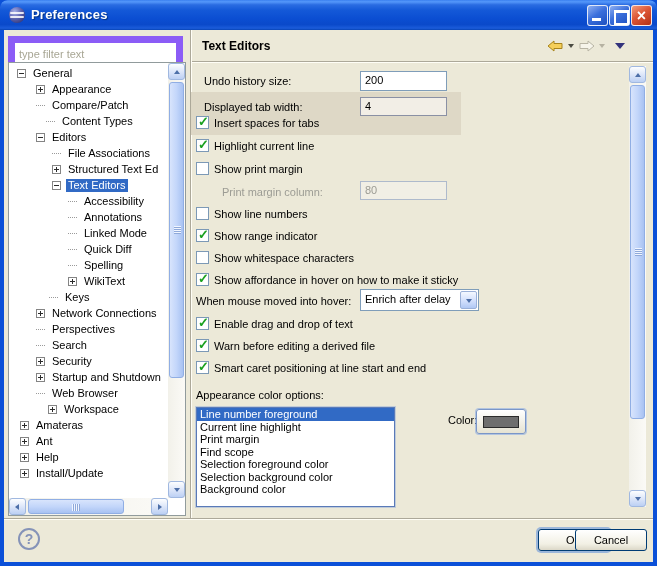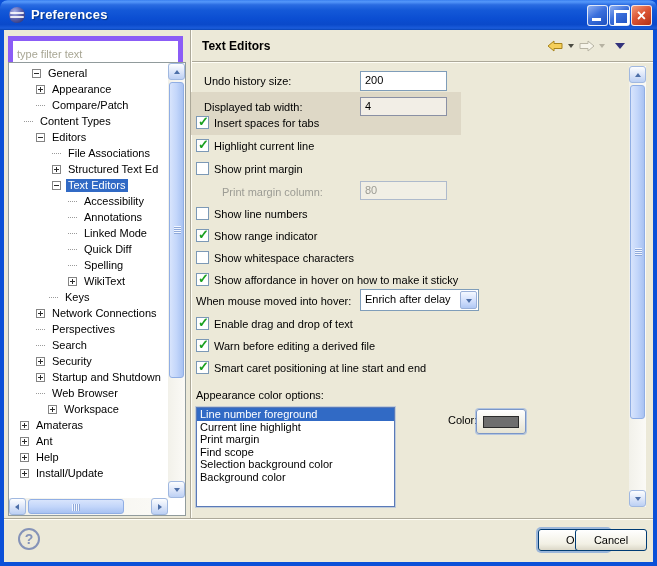--- a/index.html
+++ b/index.html
@@ -32,21 +32,21 @@
     border:2px solid #fff; border-top-width:3px; }
   .winbtn.close::after { content:"×"; position:absolute; left:0; top:-1px; width:100%; text-align:center;
     color:#fff; font-size:16px; font-weight:bold; line-height:21px; }
   
   .main { position:absolute; left:4px; top:30px; width:649px; height:532px; background:#ece9d8; }
   .vsep  { position:absolute; left:186px; top:0; width:1px; height:488px; background:#aca899; }
   .vsep2 { position:absolute; left:187px; top:0; width:1px; height:488px; background:#fffef6; }
   .hdr-line { position:absolute; left:188px; top:31px; width:461px; height:1px; background:#aca899; box-shadow:0 1px 0 #fffef6; }
   .foot-line { position:absolute; left:0; top:488px; width:649px; height:1px; background:#aca899; box-shadow:0 1px 0 #fffef6; }
   
-  .filter { position:absolute; left:4px; top:6px; width:175px; height:36px; border:5px solid #8b5cf6;
+  .filter { position:absolute; left:4px; top:6px; width:175px; height:36px; border:7px solid #8b5cf6;
     background:#fff; font:11px "Liberation Sans",sans-serif; padding:2px 4px; color:#000; outline:none; }
   .filter::placeholder { color:#a8a694; }
   
   .tree-panel { position:absolute; left:4px; top:32px; width:178px; height:454px;
     background:#fff; border:1px solid #919b9c; }
   .tree-body { position:absolute; left:1px; top:2px; width:157px; height:432px; overflow:hidden; }
   .tree-row { display:flex; align-items:center; height:16px; white-space:nowrap; cursor:default; }
   .exp { width:9px; height:9px; background:#fff; border:1px solid #848484; position:relative; flex:none; margin-right:5px; }
   .exp::before { content:""; position:absolute; left:1px; top:3px; width:5px; height:1px; background:#2b2b2b; }
   .exp.plus::after { content:""; position:absolute; left:3px; top:1px; width:1px; height:5px; background:#2b2b2b; }
@@ -117,33 +117,33 @@
 <div class="main">
   <div class="vsep"></div>
   <div class="vsep2"></div>
   <div class="hdr-line"></div>
   <div class="foot-line"></div>
 
   <input class="filter" placeholder="type filter text" style="">
 
   <div class="tree-panel">
     <div class="tree-body">
-        <div class="tree-row" style="padding-left: 22px;">
+        <div class="tree-row" style="padding-left: 7px;">
           <span class="exp minus"></span>
           <span class="tree-label">General</span>
         </div>
         <div class="tree-row" style="padding-left: 26px;">
           <span class="exp plus"></span>
           <span class="tree-label">Appearance</span>
         </div>
         <div class="tree-row" style="padding-left: 26px;">
           <span class="stub"></span>
           <span class="tree-label">Compare/Patch</span>
         </div>
-        <div class="tree-row" style="padding-left: 14px;">
+        <div class="tree-row" style="padding-left: 36px;">
           <span class="stub"></span>
           <span class="tree-label">Content Types</span>
         </div>
         <div class="tree-row" style="padding-left: 26px;">
           <span class="exp minus"></span>
           <span class="tree-label">Editors</span>
         </div>
         <div class="tree-row" style="padding-left: 42px;">
           <span class="stub"></span>
           <span class="tree-label">File Associations</span>
@@ -329,20 +329,21 @@
       <span class="cb checked"></span>
       <span class="cb-label">Smart caret positioning at line start and end</span>
     </div>
 
   <div class="lbl" style="left:192px; top:359px;">Appearance color options:</div>
   <div class="listbox">
       <div class="list-item selected">Line number foreground</div>
       <div class="list-item">Current line highlight</div>
       <div class="list-item">Print margin</div>
       <div class="list-item">Find scope</div>
+      <div class="list-item">Selection foreground color</div>
       <div class="list-item">Selection background color</div>
       <div class="list-item">Background color</div>
     </div>
   <div class="lbl" style="left:444px; top:384px;">Color:</div>
   <div class="color-btn">
     <div class="swatch" style="background: rgb(110, 110, 110);"></div>
   </div>
 
   <div class="sb-track" style="left:625px; top:36px; width:17px; height:441px;">
     <div class="sb-btn" style="left:0; top:0;">

